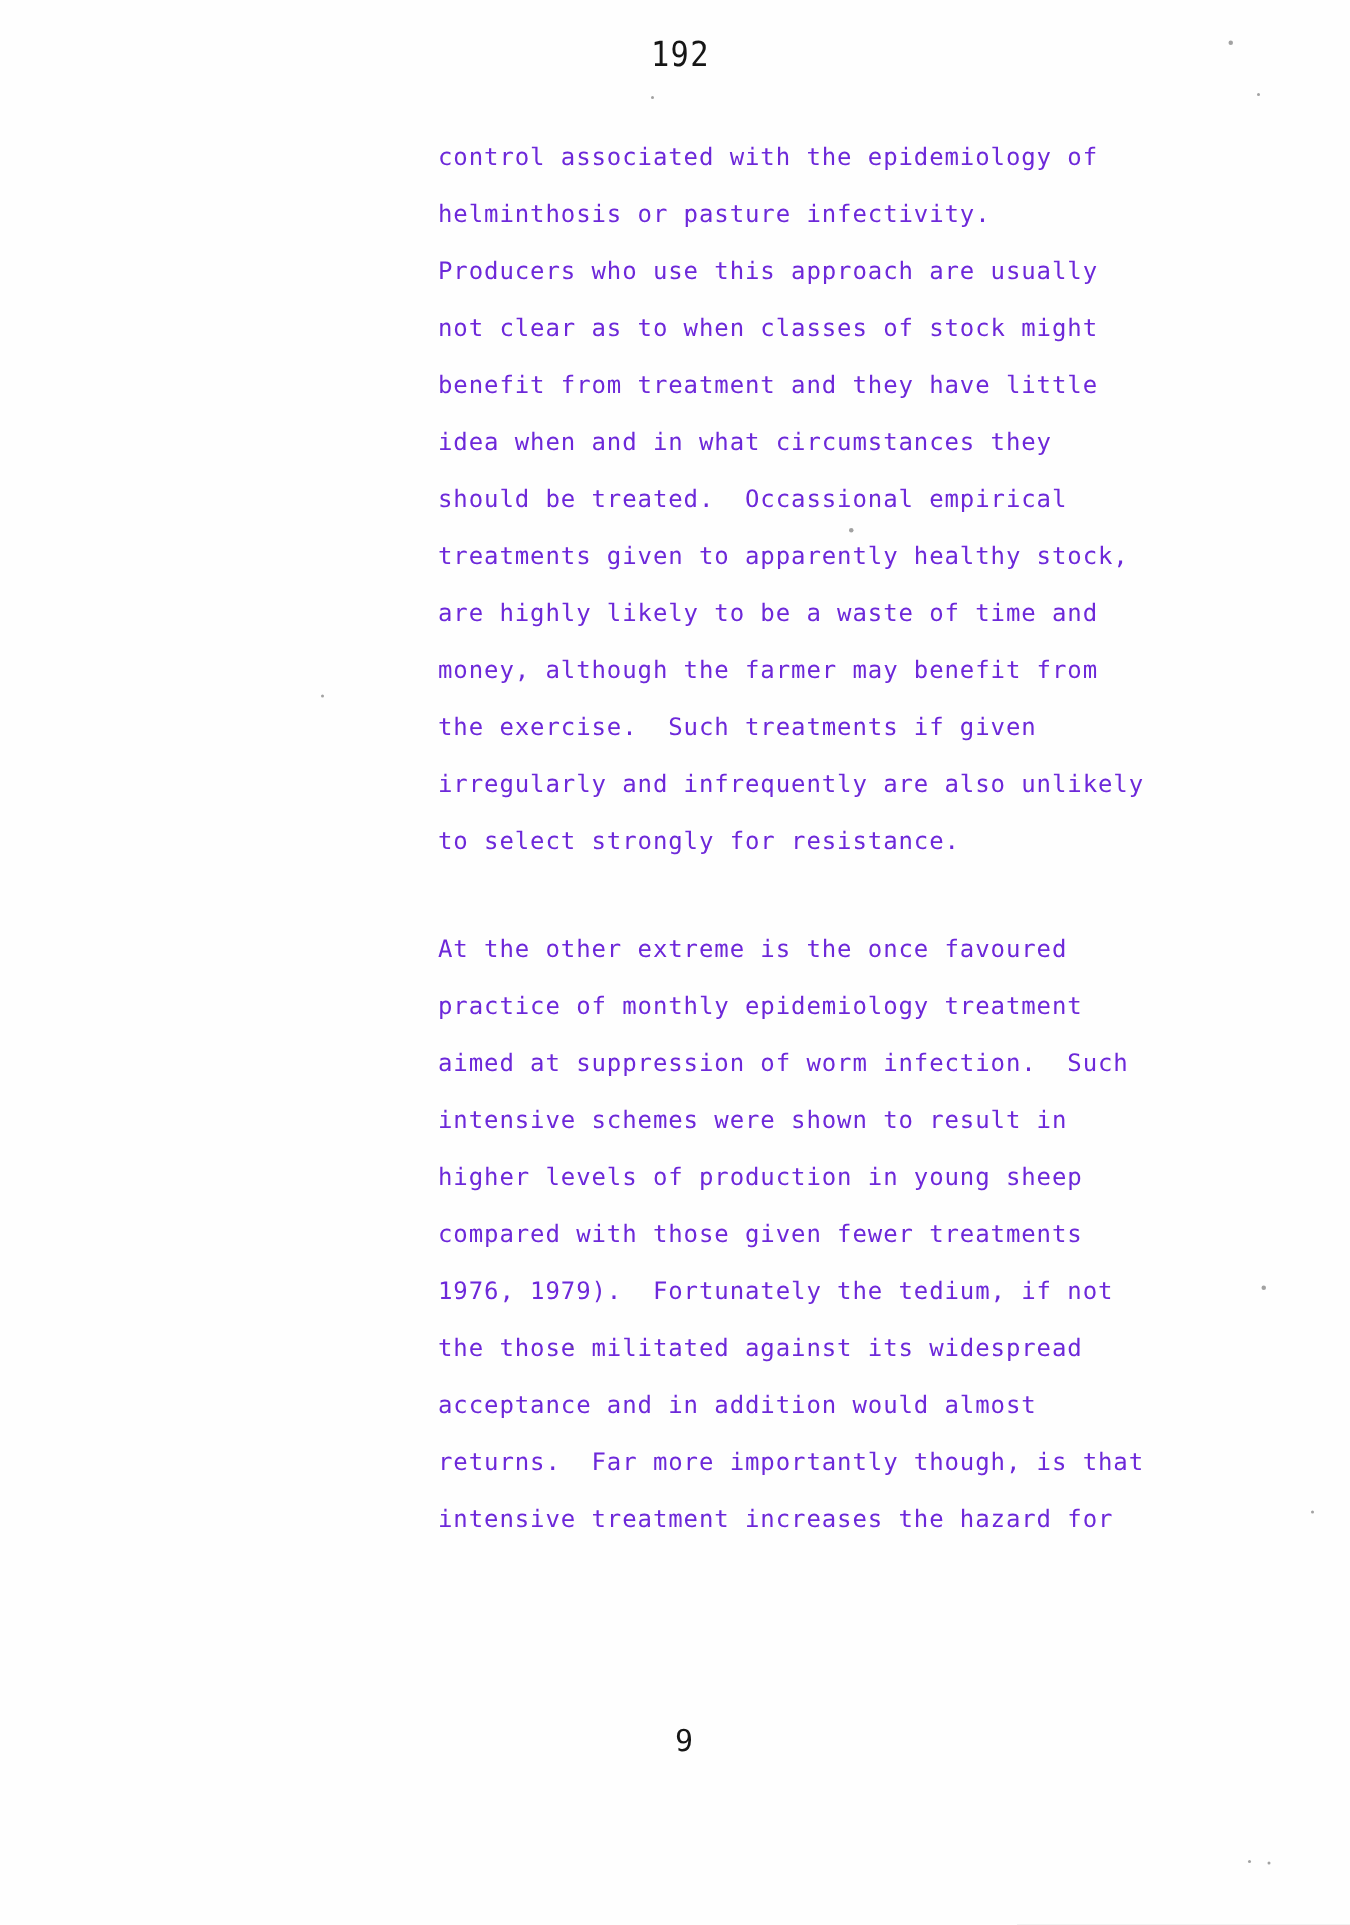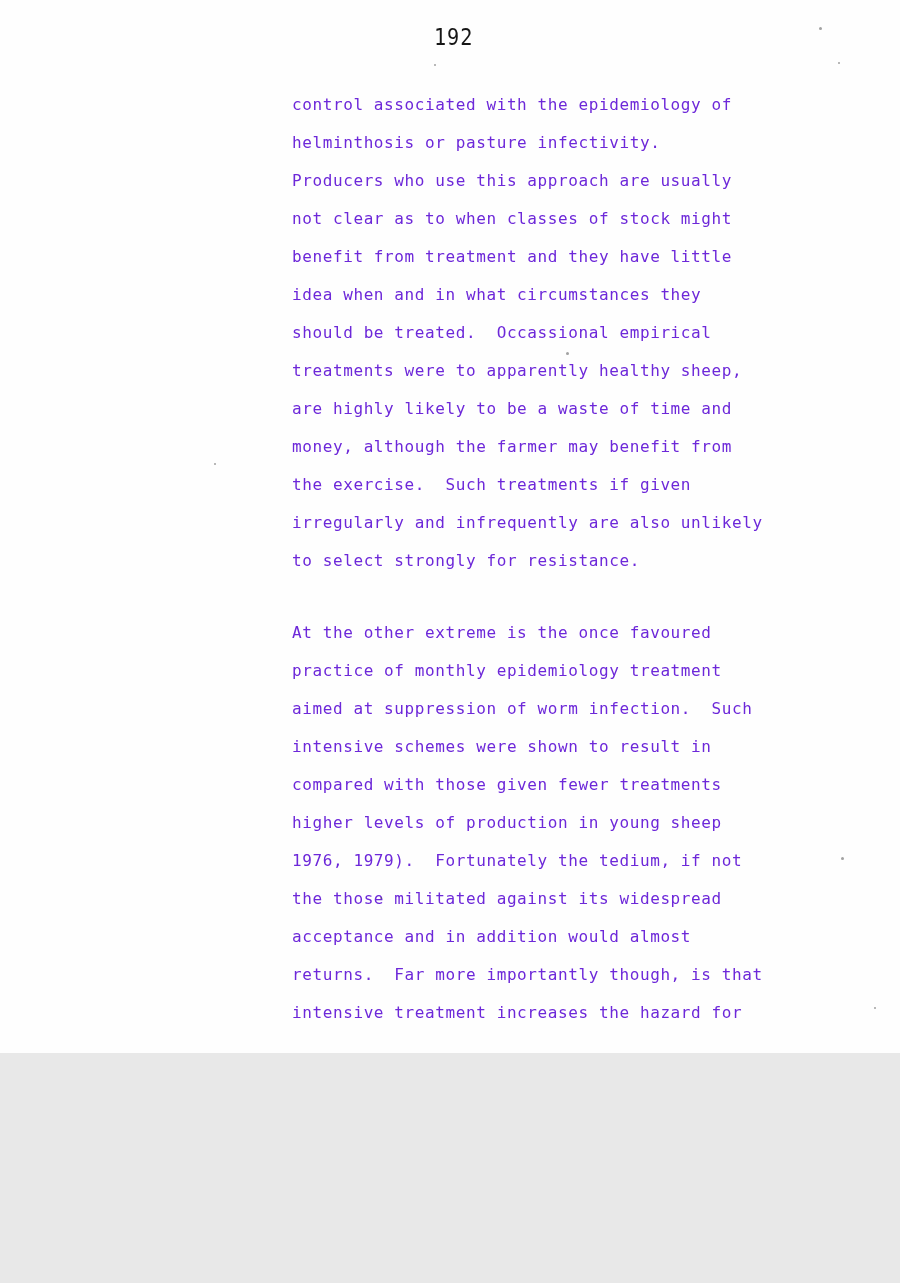--- a/index.html
+++ b/index.html
@@ -3,21 +3,21 @@
 <meta charset="utf-8">
 <style>
   html, body {
     margin: 0;
     padding: 0;
     background: #e8e8e8;
   }
   .page {
     position: relative;
     width: 900px;
-    height: 1053px;
+    height: 1283px;
     margin: 0 auto;
     background: #fefefe;
     overflow: hidden;
     font-family: "DejaVu Sans Mono", monospace;
     color: #1b1b1b;
   }
   .page-number-top {
     position: absolute;
     left: 434px;
     top: 24px;
@@ -80,35 +80,35 @@
   <div class="text-block">
 
     <div class="para para-1">
       <div class="line">control associated with the epidemiology of</div>
       <div class="line">helminthosis or pasture infectivity.</div>
       <div class="line">Producers who use this approach are usually</div>
       <div class="line">not clear as to when classes of stock might</div>
       <div class="line">benefit from treatment and they have little</div>
       <div class="line">idea when and in what circumstances they</div>
       <div class="line">should be treated.  Occassional empirical</div>
-      <div class="line">treatments were to apparently healthy sheep,</div>
+      <div class="line">treatments given to apparently healthy stock,</div>
       <div class="line">are highly likely to be a waste of time and</div>
       <div class="line">money, although the farmer may benefit from</div>
       <div class="line">the exercise.  Such treatments if given</div>
       <div class="line">irregularly and infrequently are also unlikely</div>
       <div class="line">to select strongly for resistance.</div>
     </div>
 
     <div class="para para-2">
       <div class="line">At the other extreme is the once favoured</div>
       <div class="line">practice of monthly epidemiology treatment</div>
       <div class="line">aimed at suppression of worm infection.  Such</div>
       <div class="line">intensive schemes were shown to result in</div>
+      <div class="line">higher levels of production in young sheep</div>
       <div class="line">compared with those given fewer treatments</div>
-      <div class="line">higher levels of production in young sheep</div>
       <div class="line">1976, 1979).  Fortunately the tedium, if not</div>
       <div class="line">the those militated against its widespread</div>
       <div class="line">acceptance and in addition would almost</div>
       <div class="line">returns.  Far more importantly though, is that</div>
       <div class="line">intensive treatment increases the hazard for</div>
     </div>
 
   </div>
 
   <div class="page-number-bottom">9</div>

